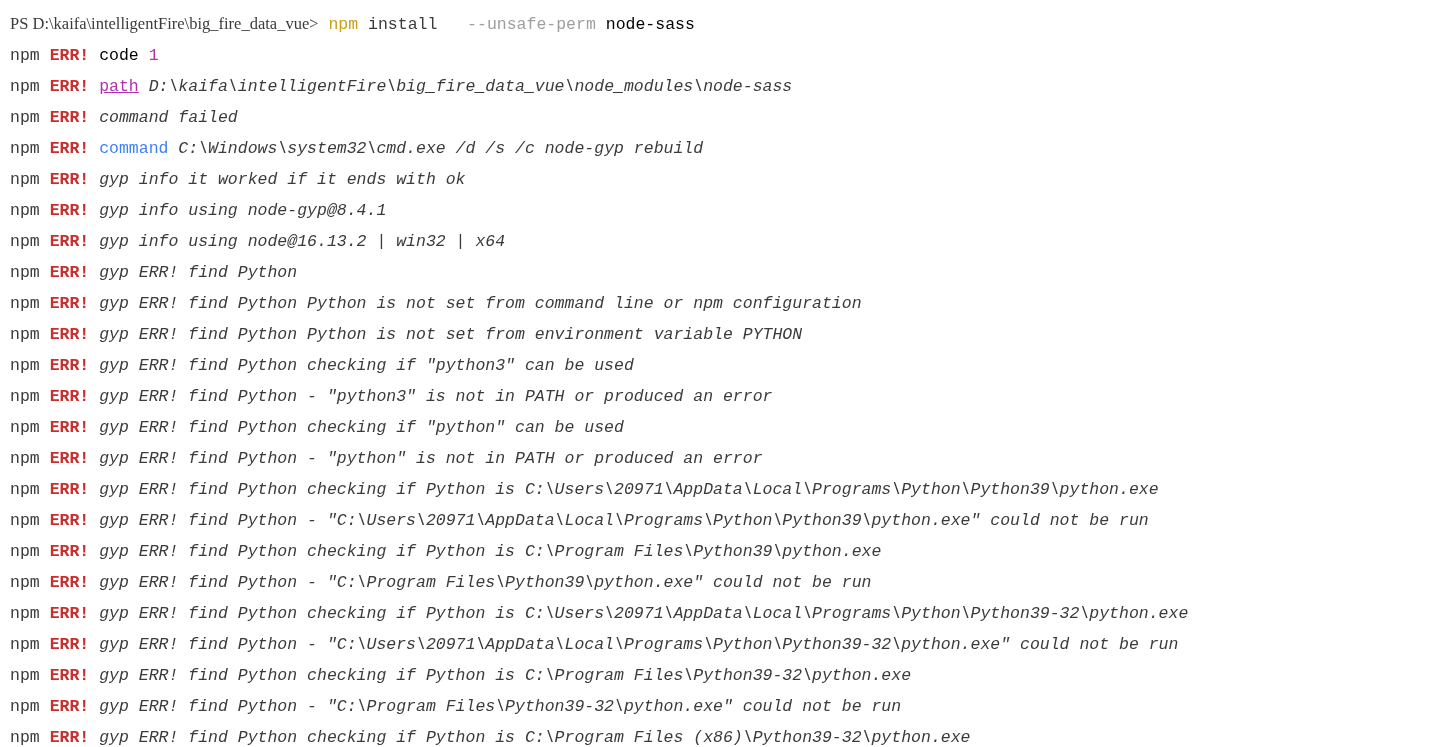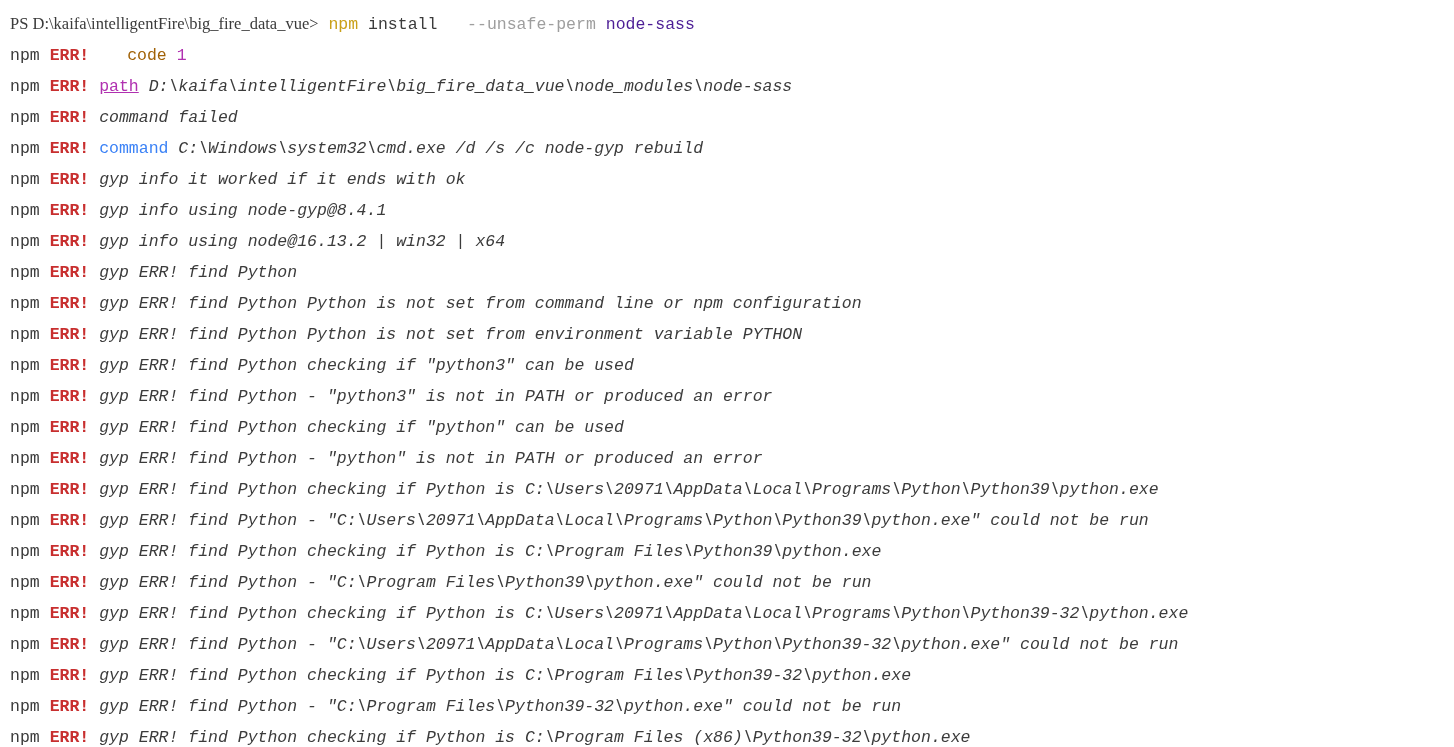--- a/index.html
+++ b/index.html
@@ -27,32 +27,31 @@
     .npm-cmd {
       color: #c9a018;
     }
     .install-txt {
       color: #3b3b3b;
     }
     .flag {
       color: #9e9e9e;
     }
     .pkg {
-      color: #4c1d95;
+      color: #000000;
     }
     .npm-prefix {
       color: #3b3b3b;
     }
     .err {
       color: #c82f2f;
       font-weight: bold;
     }
     .code-kw {
-      color: #a16207;
-      margin-left: 28px;
+      color: #000000;
     }
     .code-val {
       color: #b030b0;
     }
     .path-kw {
       color: #b030b0;
       text-decoration: underline;
     }
     .cmd-kw {
       color: #3b82f6;

